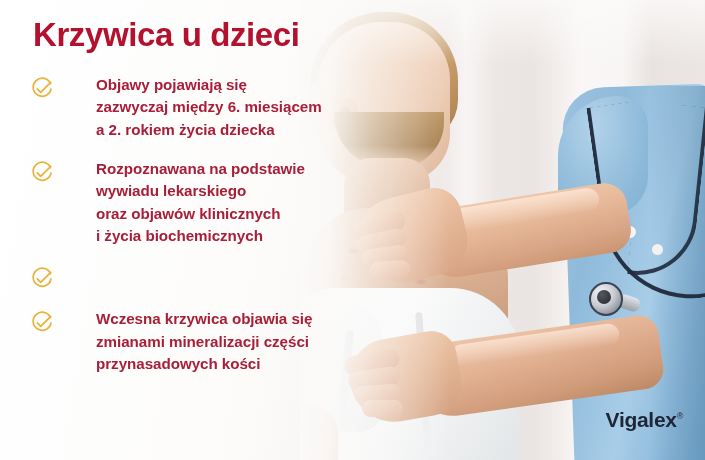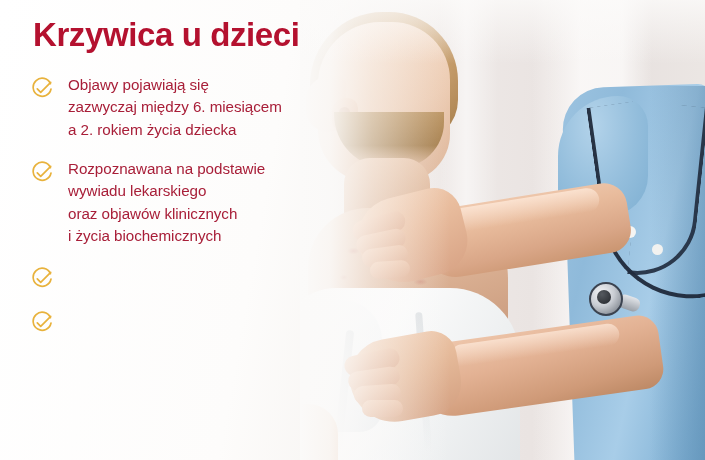--- a/index.html
+++ b/index.html
@@ -220,22 +220,22 @@
   .panel{position:absolute;left:0;top:0;width:420px;height:364px;}
   .title{
     position:absolute;left:33px;top:17px;
     font-size:33px;font-weight:bold;letter-spacing:-.4px;
     color:#B4112F;line-height:1.1;white-space:nowrap;
   }
   .bullets{position:absolute;left:30px;top:74px;width:370px;}
   .bullet{position:relative;display:flex;align-items:flex-start;margin-bottom:17px;}
   .bullet .ico{flex:0 0 auto;width:24px;height:24px;margin-top:3px;margin-right:14px;}
   .bullet .txt{
-    color:#A81E38;font-size:15.2px;line-height:1.47;font-weight:normal;
-    letter-spacing:-.05px;white-space:pre-line;
+    color:#A81E38;font-size:15.2px;line-height:1.47;font-weight:bold;
+    letter-spacing:-.05px;white-space:pre-line;margin-left:28px;
   }
 
   .logo{
     position:absolute;right:22px;bottom:28px;
     font-size:21px;font-weight:bold;color:#1d2536;letter-spacing:-.3px;
   }
   .logo sup{font-size:9px;font-weight:normal;vertical-align:super;}
 </style>
 </head>
 <body>
@@ -337,19 +337,25 @@
         </span>
       </div>
 
       <div class="bullet">
         <span class="ico">
           <svg viewBox="0 0 24 24" width="24" height="24" fill="none">
             <path d="M20.4 6.6A9 9 0 1 0 21 12" stroke="#E8B23C" stroke-width="1.7" stroke-linecap="round"></path>
             <path d="M7.3 11.9l3.4 3.4 10-9.9" stroke="#E8B23C" stroke-width="1.7" stroke-linecap="round" stroke-linejoin="round"></path>
           </svg>
         </span>
+        <span class="txt">Wczesna krzywica objawia się
+zmianami mineralizacji części
+przynasadowych kości</span>
       </div>
 
     </div>
   </div>
 
+  <div class="logo">
+    <span>Vigalex</span><sup>®</sup>
+  </div>
 
 </div>
 
 </body></html>

